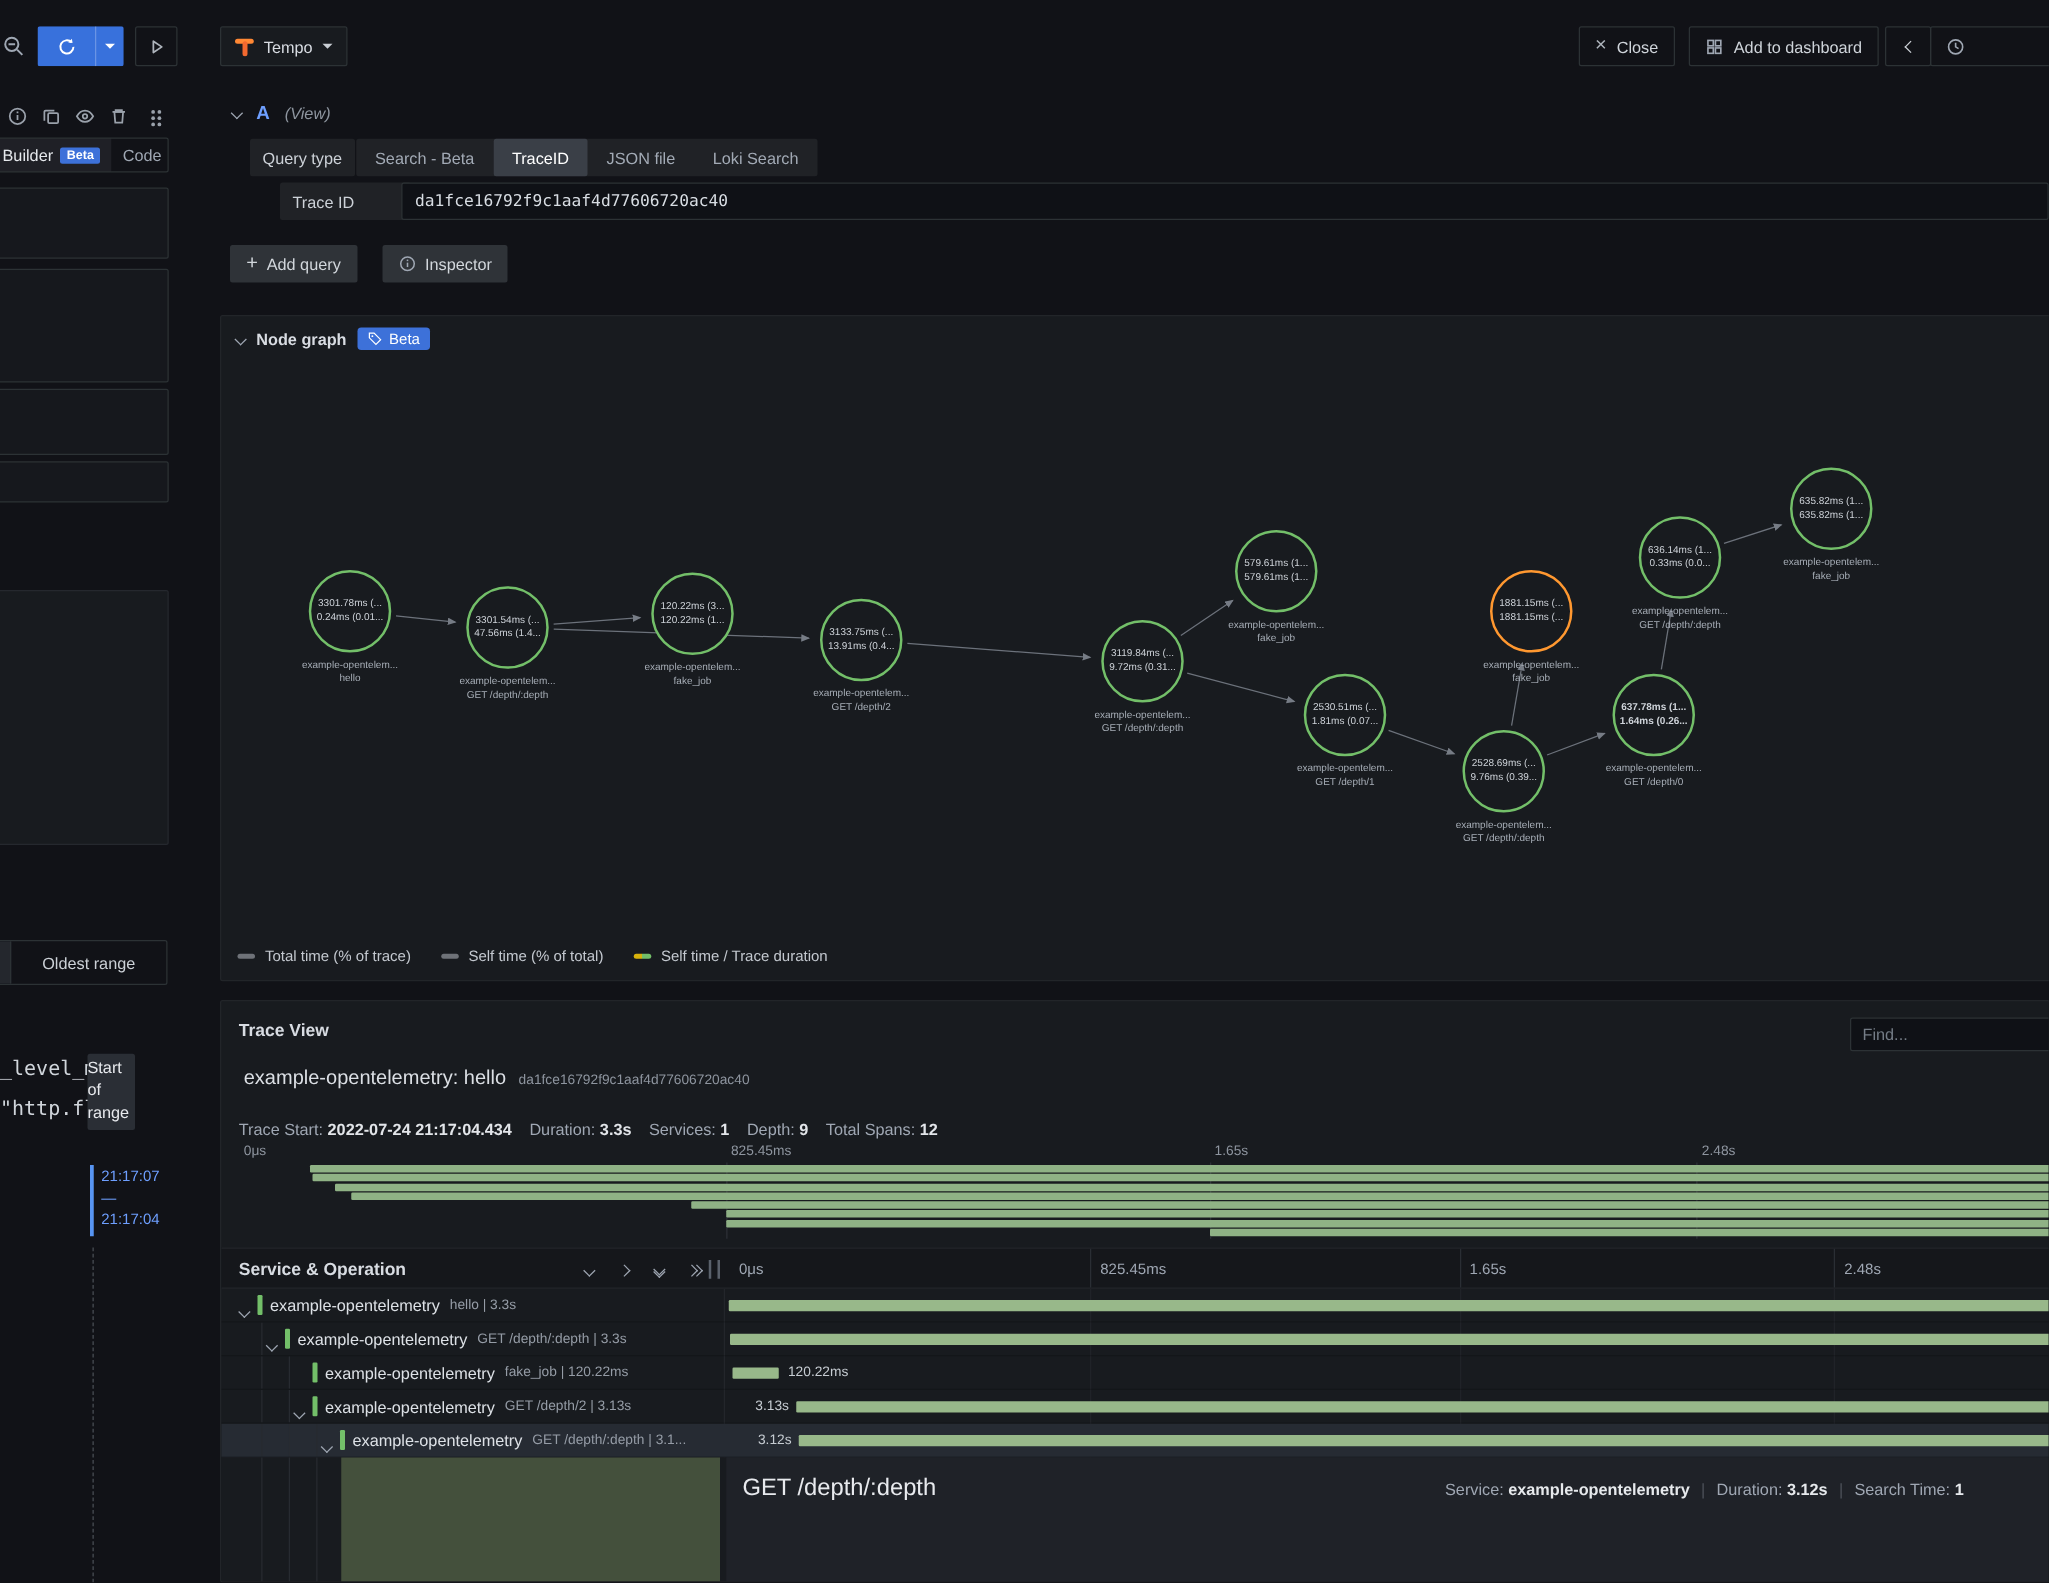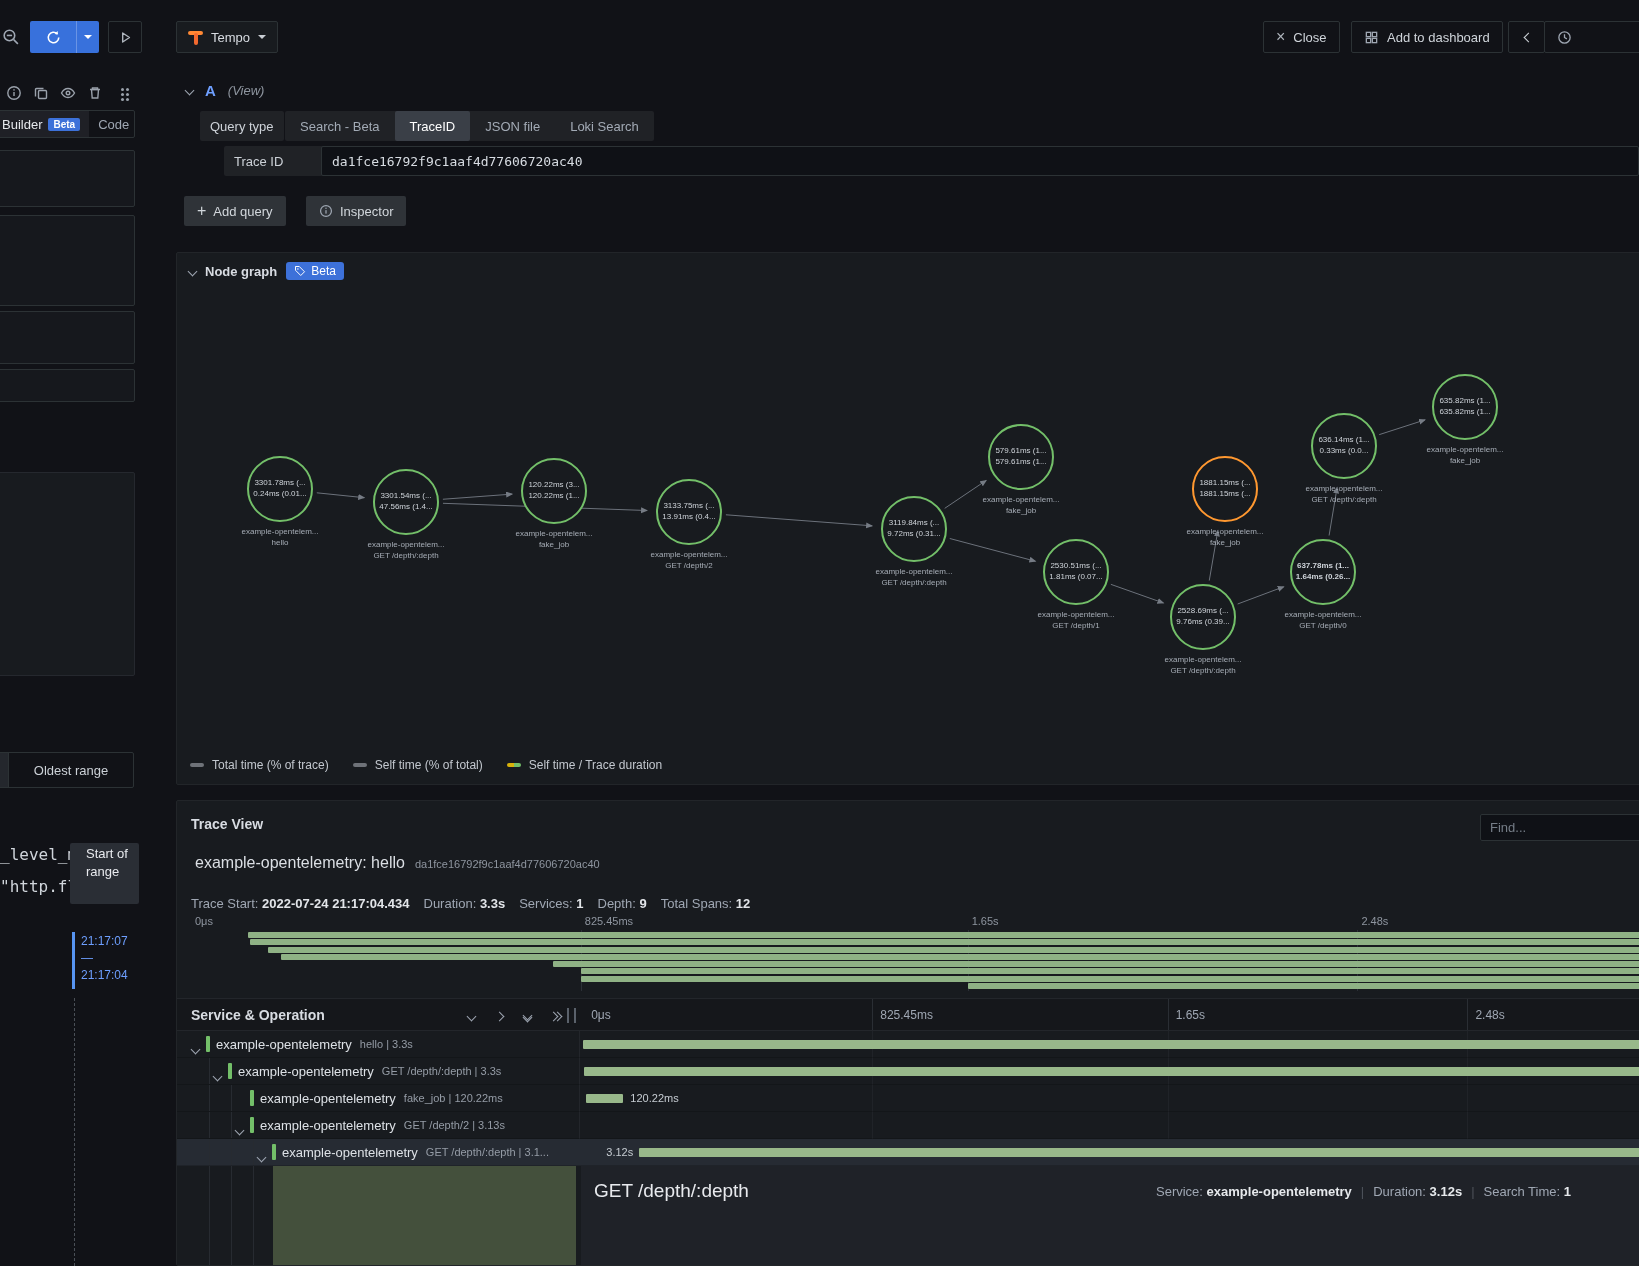--- a/index.html
+++ b/index.html
@@ -130,21 +130,21 @@
 .lp-modes{position:absolute;left:-8px;top:110px;width:143px;height:28px;border:1px solid #2c3235;border-radius:2px;display:flex;align-items:stretch;}
 .lp-mode{display:flex;align-items:center;gap:6px;padding:0 9px;font-size:13px;color:#9fa7b3;}
 .lp-mode.active{background:rgba(204,204,220,0.08);color:#e6e9ed;}
 .beta-badge{background:#3d71d9;color:#fff;font-size:10px;padding:1px 5px;border-radius:2px;font-weight:700;}
 .lp-block{position:absolute;left:-8px;width:143px;background:#16181d;border:1px solid #2c3235;border-radius:2px;}
 .lp-bigpanel{position:absolute;left:-8px;width:143px;background:#181b1f;border:1px solid #25282e;border-radius:2px;}
 .lp-oldest{position:absolute;left:-8px;top:752px;width:142px;height:36px;border:1px solid #2c3235;border-radius:2px;display:flex;overflow:hidden;}
 .lp-oldest .sliver{width:16px;background:#24272d;border-right:1px solid #2c3235;}
 .lp-oldest .lbl{flex:1;display:flex;align-items:center;justify-content:center;color:#ccd1d7;}
 .lp-code{position:absolute;left:0;font-family:"DejaVu Sans Mono",monospace;font-size:16px;color:#d0d5db;white-space:nowrap;}
-.lp-range{position:absolute;left:70px;top:843px;width:69px;height:61px;background:#2a2e35;border-radius:2px;color:#e8eaee;font-size:13px;line-height:1.4;padding:2px 0 0 16px;}
+.lp-range{position:absolute;left:70px;top:843px;width:38px;height:61px;background:#2a2e35;border-radius:2px;color:#e8eaee;font-size:13px;line-height:1.4;padding:2px 0 0 0;}
 .lp-timebar{position:absolute;left:72px;top:932px;width:3px;height:57px;background:#5794f2;}
 .lp-time{position:absolute;left:81px;font-size:12px;color:#6e9fff;}
 .lp-dash{position:absolute;left:74px;top:998px;height:268px;width:0;border-left:1px dashed #4a4f56;}
 </style>
 </head>
 <body>
 
 <div>
   <button class="lp-iconbtn" style="left:4px">
     <svg viewBox="0 0 16 16" width="16" height="16">
@@ -593,20 +593,24 @@
         <div class="span-left">
           <div class="indent-guide" style="left: 32px;"></div>
           <div class="indent-guide" style="left: 54px;"></div>
           <span class="row-chev" style="left: 59px;"><span class="chev down"></span></span>
           <div class="svc-strip" style="left: 73px;"></div>
           <div class="span-names" style="left: 83px;">
             <span class="svc-name">example-opentelemetry</span>
             <span class="op-name">GET /depth/2 | 3.13s</span>
           </div>
         </div>
+        <div class="span-timeline">
+          <div class="span-bar" style="left: 5.3%; width: 94.7%;"></div>
+          <span class="bar-label" style="right: calc(94.7% + 6px);">3.13s</span>
+        </div>
       </div>
       <div class="span-row selected">
         <div class="span-left">
           <div class="indent-guide" style="left: 32px;"></div>
           <div class="indent-guide" style="left: 54px;"></div>
           <div class="indent-guide" style="left: 76px;"></div>
           <span class="row-chev" style="left: 81px;"><span class="chev down"></span></span>
           <div class="svc-strip" style="left: 95px;"></div>
           <div class="span-names" style="left: 105px;">
             <span class="svc-name">example-opentelemetry</span>

